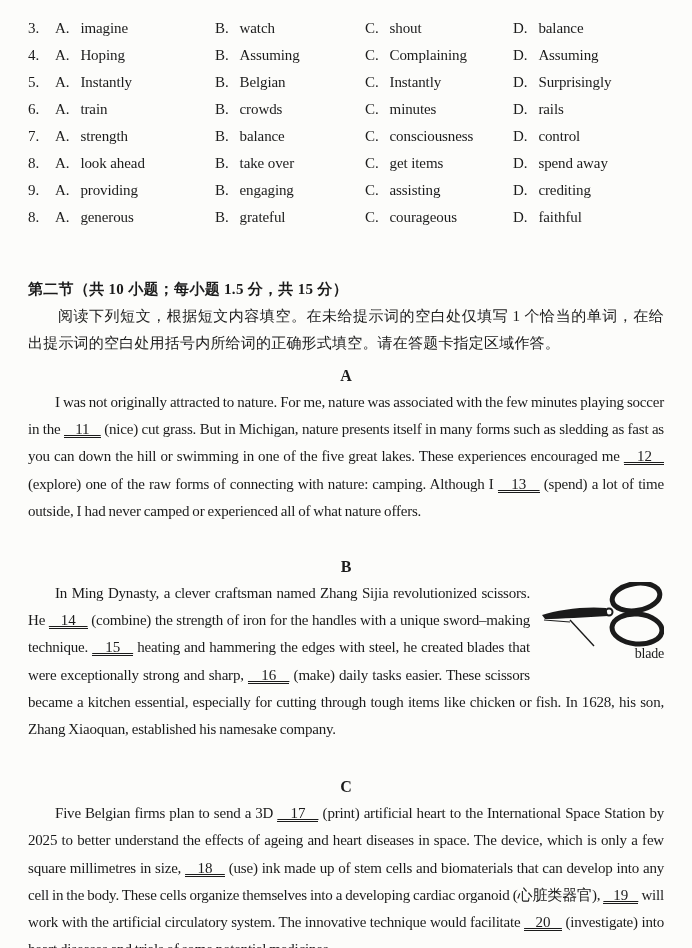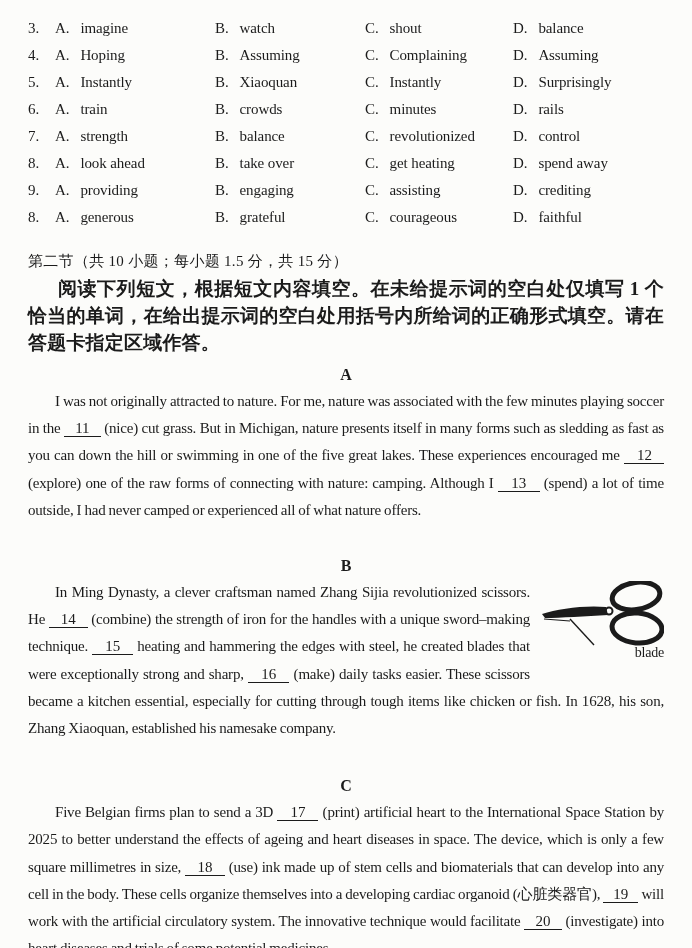--- a/index.html
+++ b/index.html
@@ -25,30 +25,30 @@
   }
   .qnum { width: 27px; flex: 0 0 27px; }
   .opt { display: flex; align-items: baseline; }
   .opt .lab { margin-right: 11px; }
   .opt-a { width: 160px; flex: 0 0 160px; }
   .opt-b { width: 150px; flex: 0 0 150px; }
   .opt-c { width: 148px; flex: 0 0 148px; }
   .opt-d { flex: 1 1 auto; }
   
   .sec2-heading {
-    margin-top: 12px;
+    margin-top: 40px;
+    font-size: 15px;
+    line-height: 27px;
+    font-weight: 700;
+    letter-spacing: 0.3px;
+  }
+  .sec2-instructions {
     font-size: 15px;
     line-height: 27px;
     font-weight: 400;
-    letter-spacing: 0.3px;
-  }
-  .sec2-instructions {
-    font-size: 19px;
-    line-height: 27px;
-    font-weight: 700;
     text-align: justify;
     text-indent: 30px;
     letter-spacing: 0.2px;
   }
   
   .passage-label {
     text-align: center;
     font-weight: bold;
     font-size: 16px;
     line-height: 27px;
@@ -61,20 +61,21 @@
     line-height: 27.2px;
     text-align: justify;
     text-indent: 27px;
     letter-spacing: -0.2px;
     word-spacing: -0.5px;
   }
   .blank {
     border-bottom: 1.4px solid #1b1b1b;
     white-space: pre;
     letter-spacing: 0;
+    text-decoration: underline;
   }
   
   .figure {
     float: right;
     width: 124px;
     margin: 2px 0 2px 10px;
     text-align: right;
     text-indent: 0;
   }
   .figure svg { display: block; }
@@ -133,21 +134,21 @@
     </div>
 
     <div class="choice-row">
       <span class="qnum">5.</span>
       <span class="opt opt-a">
           <span class="lab">A.</span>
           <span class="word">Instantly</span>
         </span>
       <span class="opt opt-b">
           <span class="lab">B.</span>
-          <span class="word">Xiaoquan</span>
+          <span class="word">Belgian</span>
         </span>
       <span class="opt opt-c">
           <span class="lab">C.</span>
           <span class="word">Instantly</span>
         </span>
       <span class="opt opt-d">
           <span class="lab">D.</span>
           <span class="word">Surprisingly</span>
         </span>
     </div>
@@ -177,41 +178,41 @@
       <span class="opt opt-a">
           <span class="lab">A.</span>
           <span class="word">strength</span>
         </span>
       <span class="opt opt-b">
           <span class="lab">B.</span>
           <span class="word">balance</span>
         </span>
       <span class="opt opt-c">
           <span class="lab">C.</span>
-          <span class="word">revolutionized</span>
+          <span class="word">consciousness</span>
         </span>
       <span class="opt opt-d">
           <span class="lab">D.</span>
           <span class="word">control</span>
         </span>
     </div>
 
     <div class="choice-row">
       <span class="qnum">8.</span>
       <span class="opt opt-a">
           <span class="lab">A.</span>
           <span class="word">look ahead</span>
         </span>
       <span class="opt opt-b">
           <span class="lab">B.</span>
           <span class="word">take over</span>
         </span>
       <span class="opt opt-c">
           <span class="lab">C.</span>
-          <span class="word">get heating</span>
+          <span class="word">get items</span>
         </span>
       <span class="opt opt-d">
           <span class="lab">D.</span>
           <span class="word">spend away</span>
         </span>
     </div>
 
     <div class="choice-row">
       <span class="qnum">9.</span>
       <span class="opt opt-a">

